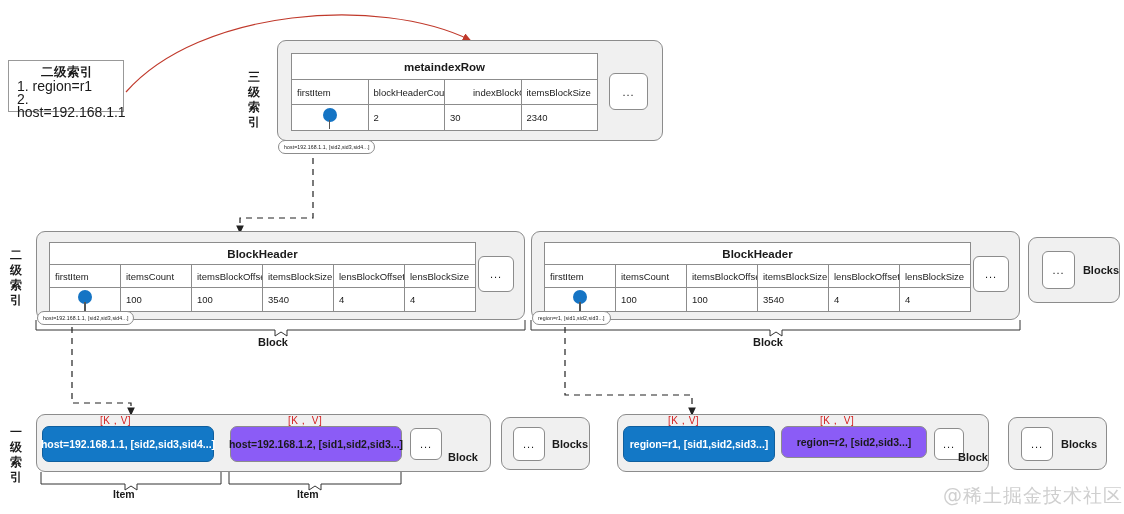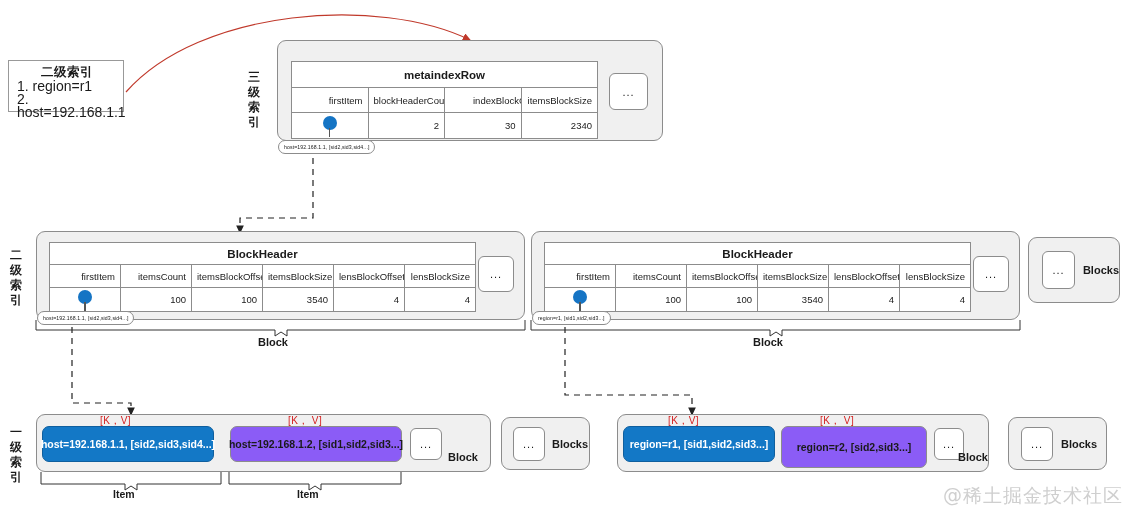--- a/index.html
+++ b/index.html
@@ -33,21 +33,21 @@
     background:#f0f0f0;border:1px solid #8c8c8c;border-radius:9px;
   }
 
   
   table.idx{
     border-collapse:collapse;background:#ffffff;width:100%;height:100%;
     table-layout:fixed;
   }
   table.idx td,table.idx th{
     border:1px solid #8c8c8c;font-weight:normal;
-    font-size:9.5px;padding:0 5px;text-align:right;color:#1a1a1a;
+    font-size:9.5px;padding:0 5px;text-align:left;color:#1a1a1a;
     white-space:nowrap;overflow:hidden;
   }
   table.idx th.title{
     text-align:center;font-weight:bold;font-size:11.5px;
   }
   .pin-cell{text-align:center !important;padding:0 !important;}
 
   
   .pin{
     position:relative;display:inline-block;width:14px;height:20px;
@@ -132,21 +132,21 @@
   <div class="qline">1. region=r1</div>
   <div class="qline">2. host=192.168.1.1</div>
 </div>
 
 <div class="abs vlabel" style="left:246px;top:70px;">三级索引</div>
 <div class="abs vlabel" style="left:8px;top:248px;">二级索引</div>
 <div class="abs vlabel" style="left:8px;top:425px;">一级索引</div>
 
 <div class="abs grey-box" style="left:277px;top:40px;width:386px;height:101px;">
 
-  <div class="abs" style="left:13px;top:20px;width:307px;height:77px;">
+  <div class="abs" style="left:13px;top:12px;width:307px;height:77px;">
     <table class="idx">
       <tbody>
           <tr style="height:26px;">
         <th class="title" colspan="4">metaindexRow</th>
       </tr>
       <tr style="height:25px;">
         <td style="width:52px;">firstItem</td>
         <td style="width:93px;">blockHeaderCount</td>
         <td style="width:85px;padding-left:28px;">indexBlockOffset</td>
         <td style="width:77px;">itemsBlockSize</td>
@@ -262,21 +262,21 @@
 <div class="abs blabel-sm" style="left:113px;top:488px;">Item</div>
 <div class="abs blabel-sm" style="left:297px;top:488px;">Item</div>
 
 <div class="abs grey-box" style="left:501px;top:417px;width:89px;height:53px;display:flex;align-items:center;">
   <div class="ell" style="margin-left:11px;width:30px;height:32px;">...</div>
   <span class="blabel" style="margin-left:7px;">Blocks</span>
 </div>
 
 <div class="abs grey-box" style="left:617px;top:414px;width:372px;height:58px;">
   <div class="abs chip sel" style="left:5px;top:11px;width:152px;height:36px;">region=r1, [sid1,sid2,sid3...]</div>
-  <div class="abs chip" style="left:163px;top:11px;width:146px;height:42px;">region=r2, [sid2,sid3...]</div>
+  <div class="abs chip" style="left:163px;top:11px;width:146px;height:32px;">region=r2, [sid2,sid3...]</div>
   <div class="abs ell" style="left:316px;top:13px;width:30px;height:32px;">...</div>
   <span class="abs blabel" style="left:340px;top:36px;">Block</span>
 </div>
 <div class="abs kv" style="left:668px;top:414px;">[K，V]</div>
 <div class="abs kv" style="left:820px;top:414px;">[K， V]</div>
 
 <div class="abs grey-box" style="left:1008px;top:417px;width:99px;height:53px;display:flex;align-items:center;">
   <div class="ell" style="margin-left:12px;width:30px;height:32px;">...</div>
   <span class="blabel" style="margin-left:8px;">Blocks</span>
 </div>

